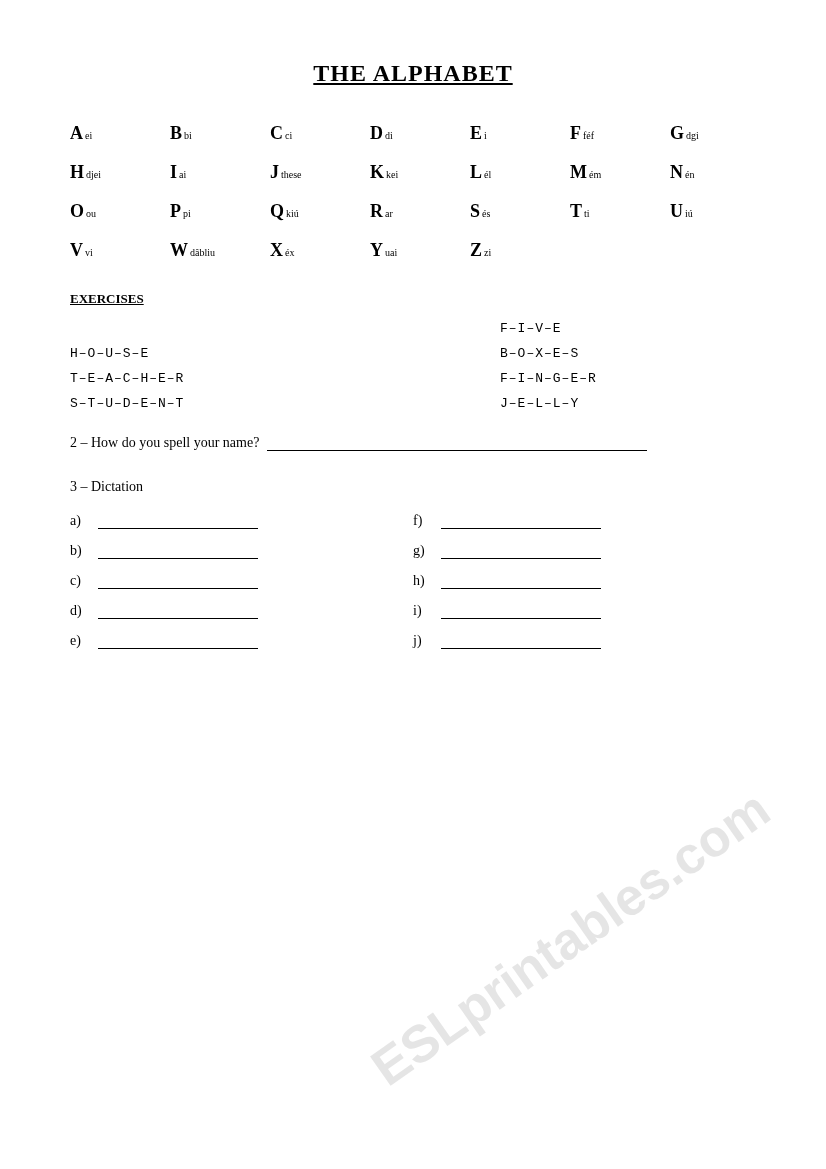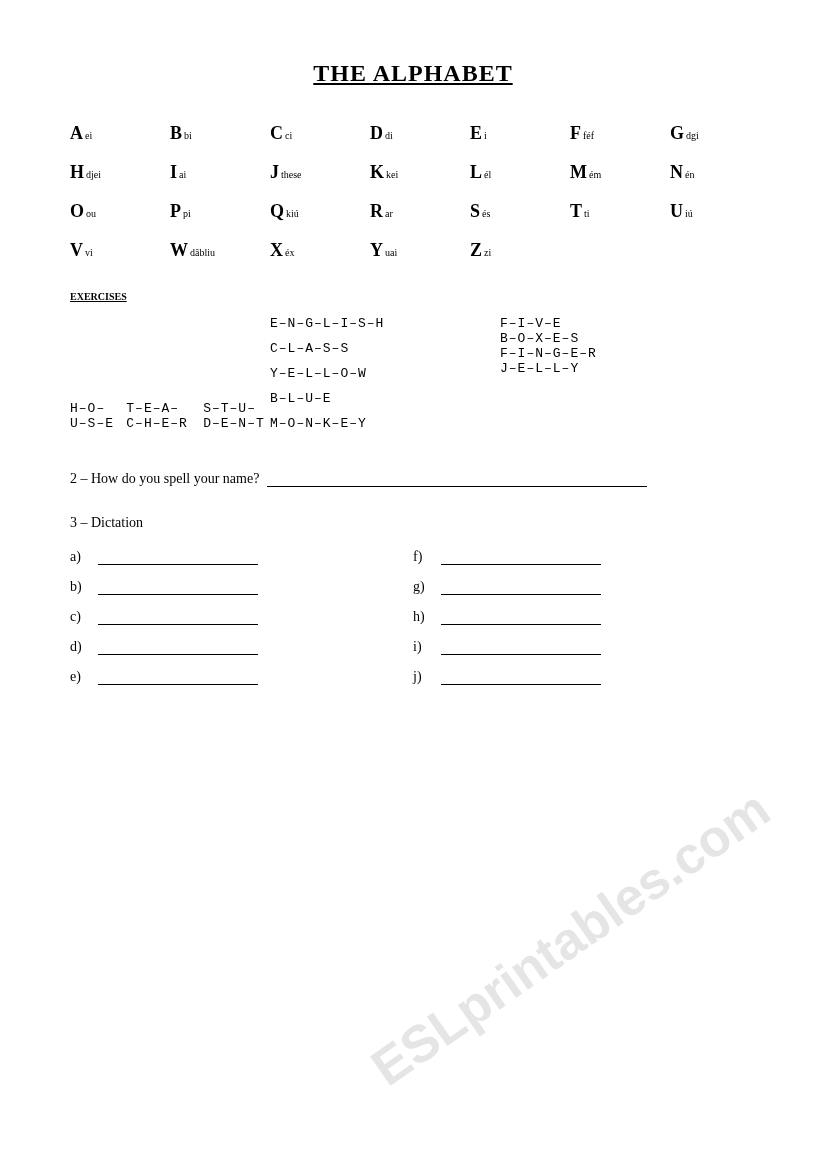--- a/index.html
+++ b/index.html
@@ -67,53 +67,54 @@
 
     .alpha-item .pronunciation {
       font-size: 10px;
     }
 
     .exercises-section {
       margin-top: 10px;
     }
 
     .exercises-title {
-      font-size: 10px;
+      font-size: 13px;
       font-weight: bold;
       text-decoration: underline;
       margin-bottom: 14px;
     }
 
     .exercises-grid {
       display: grid;
       grid-template-columns: 200px 230px 200px;
       grid-template-rows: auto;
       row-gap: 0;
     }
 
     .spell-col1 {
       grid-column: 1;
       display: flex;
-      flex-direction: row;
+      flex-direction: column;
       gap: 10px;
       padding-top: 10px;
     }
 
     .spell-col2 {
       grid-column: 2;
       display: flex;
       flex-direction: column;
       gap: 10px;
       padding-top: 0;
     }
 
     .spell-col3 {
       grid-column: 3;
       display: flex;
       flex-direction: column;
+      gap: 10px;
       padding-top: 0;
     }
 
     .spell-word {
       font-family: 'Courier New', Courier, monospace;
       font-size: 13px;
       letter-spacing: 1px;
     }
 
     .section-2 {
@@ -297,38 +298,31 @@
   <div class="exercises-title">EXERCISES</div>
 
   <div class="exercises-grid">
 
     <div class="spell-col1" style="grid-column:1; grid-row:2;" id="col1-words">
         <div class="spell-word">H–O–U–S–E</div>
         <div class="spell-word">T–E–A–C–H–E–R</div>
         <div class="spell-word">S–T–U–D–E–N–T</div>
       </div>
 
-    <div class="spell-col2" style="grid-column:2; grid-row:1; grid-row-end: span 2; padding-top:0;" id="col2-words">
-        <div class="spell-word">E–N–G–L–I–S–H</div>
-        <div class="spell-word">C–L–A–S–S</div>
-        <div class="spell-word">Y–E–L–L–O–W</div>
-        <div class="spell-word">B–L–U–E</div>
-        <div class="spell-word">M–O–N–K–E–Y</div>
-      </div>
 
     <div class="spell-col3" style="grid-column:3; grid-row:1; grid-row-end: span 2; padding-top:0;" id="col3-words">
         <div class="spell-word">F–I–V–E</div>
         <div class="spell-word">B–O–X–E–S</div>
         <div class="spell-word">F–I–N–G–E–R</div>
         <div class="spell-word">J–E–L–L–Y</div>
       </div>
   </div>
 </div>
 
-<div class="section-2" style="margin-top:40px;">
+<div class="section-2" style="margin-top:24px;">
   <span class="line-label">2 – How do you spell your name?</span>
   <span class="underline-long"></span>
 </div>
 
 <div class="section-3" style="margin-top:28px;">
   <div class="section-3-title">3 – Dictation</div>
   <div class="dictation-grid" id="dictation-grid">
       <div class="dictation-item">
         <span class="d-label">a)</span>
         <span class="underline-short"></span>

